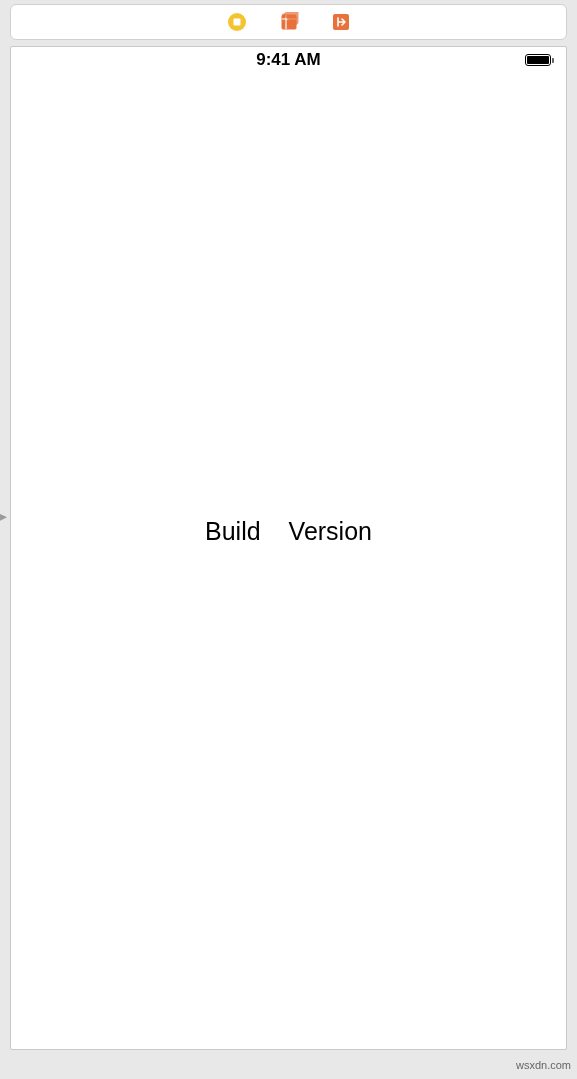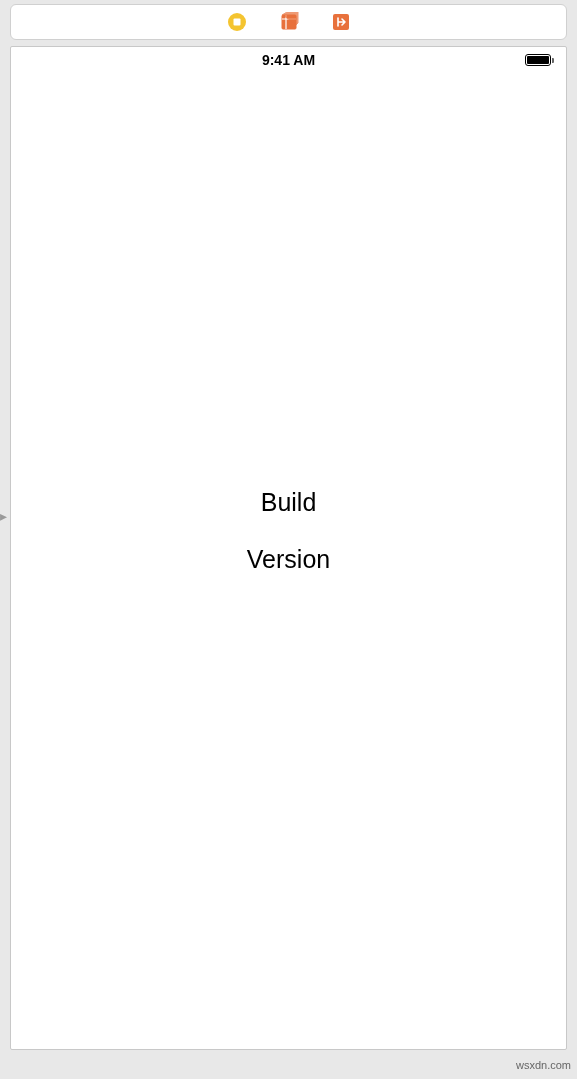--- a/index.html
+++ b/index.html
@@ -46,21 +46,21 @@
     }
     .status-bar {
       height: 26px;
       display: flex;
       align-items: center;
       justify-content: center;
       position: relative;
       padding: 0 12px;
     }
     .status-time {
-      font-size: 14px;
+      font-size: 17px;
       font-weight: 600;
       color: #000;
     }
     .battery {
       position: absolute;
       right: 12px;
       top: 50%;
       transform: translateY(-50%);
       display: flex;
       align-items: center;
@@ -85,21 +85,21 @@
       width: 2px;
       height: 5px;
       background: #000;
       margin-left: 1px;
       border-radius: 0 1px 1px 0;
       opacity: 0.6;
     }
     .content {
       flex: 1;
       display: flex;
-      flex-direction: column;
+      flex-direction: row;
       align-items: center;
       justify-content: center;
       gap: 28px;
       transform: translateY(-30px);
     }
     .label {
       font-size: 25px;
       font-weight: 400;
       color: #000;
     }

